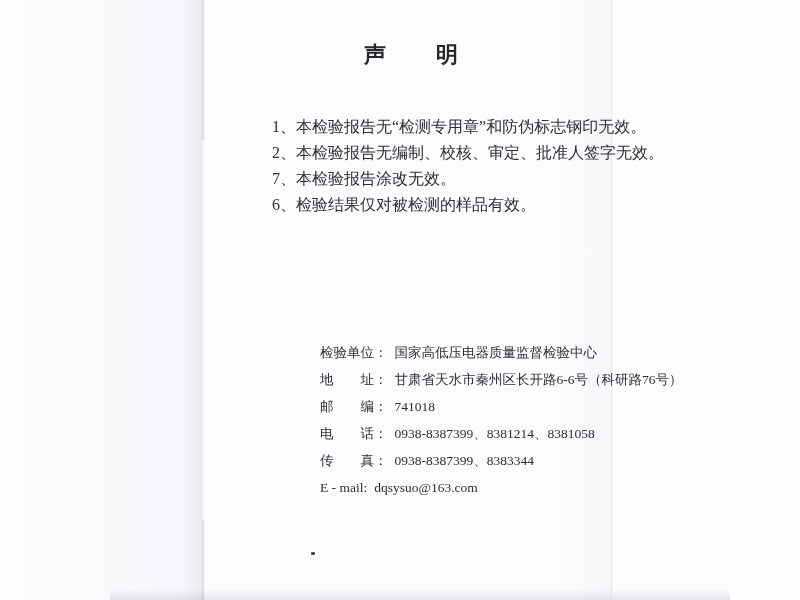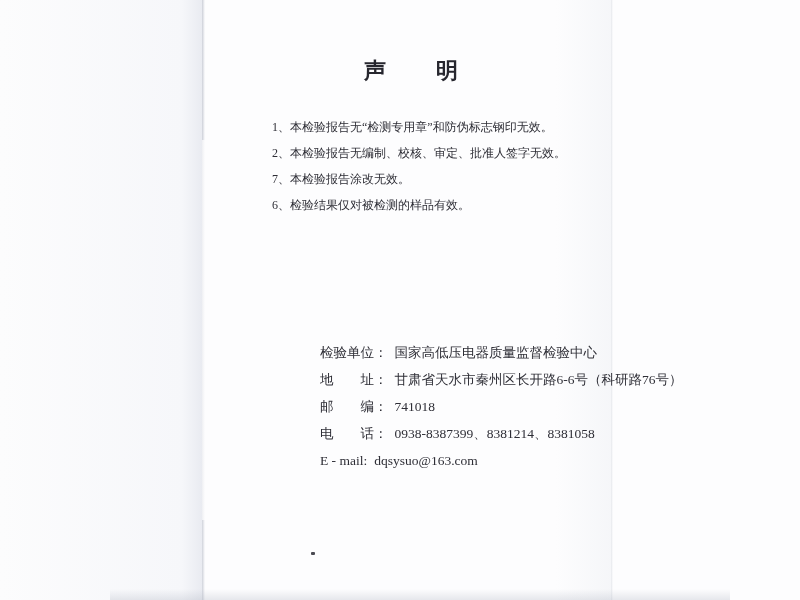--- a/index.html
+++ b/index.html
@@ -27,27 +27,27 @@
   
   .page-edge{
     position:absolute;left:611px;top:0;width:2px;height:600px;
     background:linear-gradient(to right,rgba(200,205,214,.45),rgba(255,255,255,0));
   }
   .page-grain{
     position:absolute;left:556px;top:0;width:55px;height:600px;
     background:linear-gradient(to right,rgba(222,226,233,0),rgba(222,226,233,.25));
   }
   .title{
-    position:absolute;left:212px;top:56px;width:400px;margin:0;
+    position:absolute;left:212px;top:40px;width:400px;margin:0;
     text-align:center;font-size:22px;line-height:30px;font-weight:bold;
     color:#26262e;letter-spacing:2px;
   }
   .statements{
     position:absolute;left:237px;top:114px;width:450px;
-    font-size:12px;line-height:26px;color:#2e2e36;
+    font-size:16px;line-height:26px;color:#2e2e36;
   }
   .stmt{margin:0;white-space:nowrap;}
   .stmt.indent{padding-left:35px;}
   .contact{
     position:absolute;left:272px;top:339px;width:420px;
     font-size:13.5px;line-height:27px;color:#2e2e36;
   }
   .contact-row{margin:0;white-space:nowrap;}
   .contact-label{margin-right:7px;margin-left:48px;}
   
@@ -88,20 +88,23 @@
     <p class="contact-row">
       <span class="contact-label">地　　址：</span><span class="contact-value">甘肃省天水市秦州区长开路6-6号（科研路76号）</span>
     </p>
     <p class="contact-row">
       <span class="contact-label">邮　　编：</span><span class="contact-value">741018</span>
     </p>
     <p class="contact-row">
       <span class="contact-label">电　　话：</span><span class="contact-value">0938-8387399、8381214、8381058</span>
     </p>
     <p class="contact-row">
+      <span class="contact-label">传　　真：</span><span class="contact-value">0938-8387399、8383344</span>
+    </p>
+    <p class="contact-row">
       <span class="contact-label">E - mail:</span><span class="contact-value">dqsysuo@163.com</span>
     </p>
   </div>
 
   <div class="noise-band"></div>
   <div class="ink-speck"></div>
 
 </div>
 
 </body></html>

